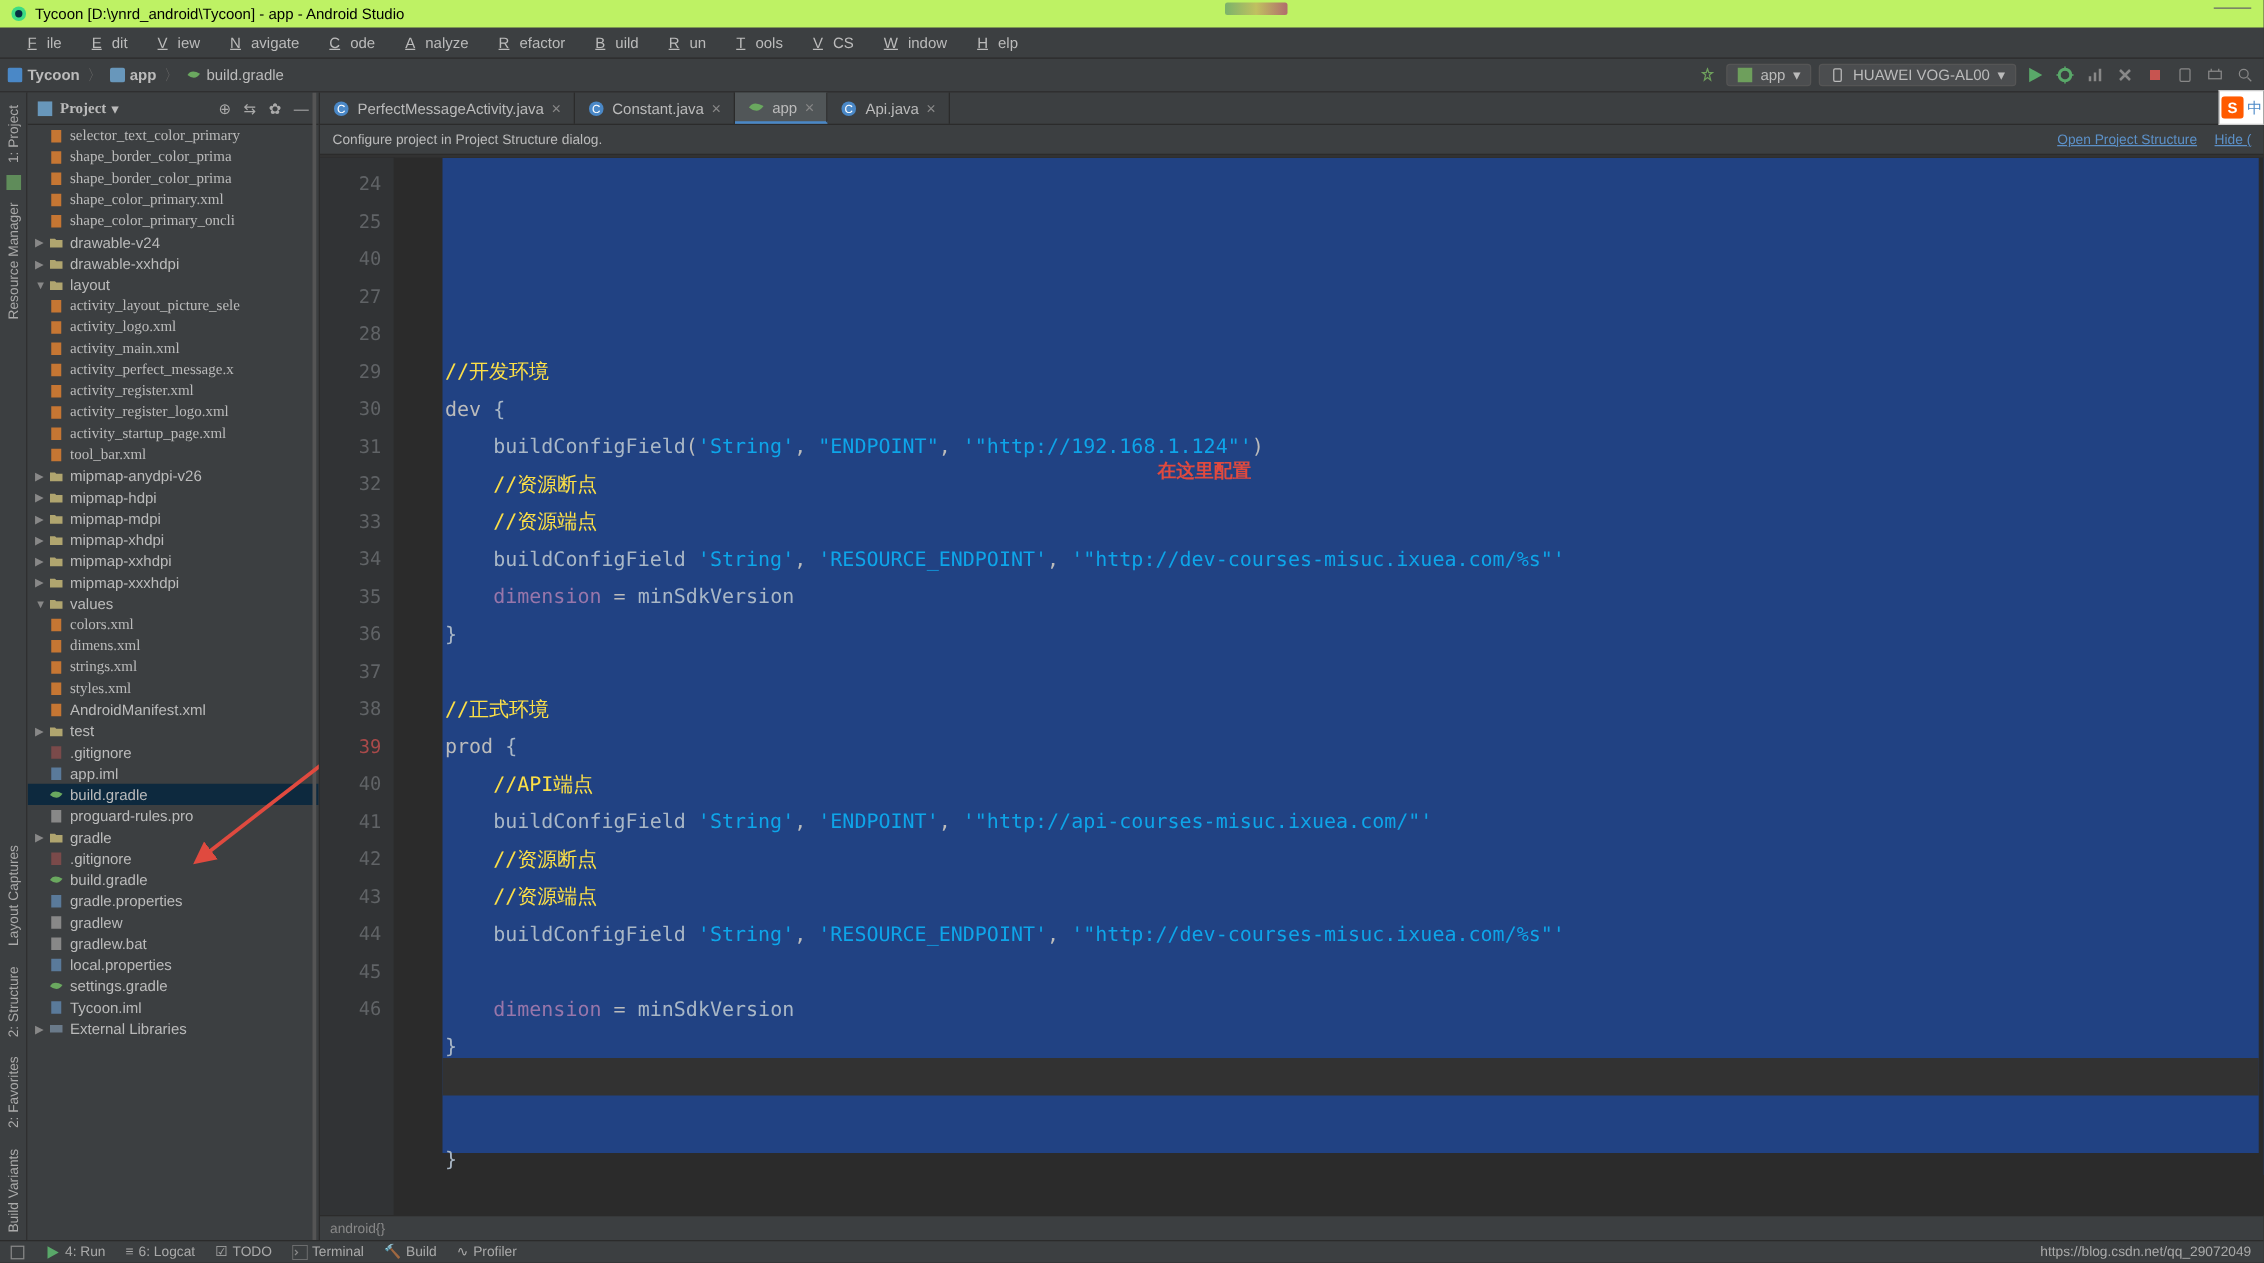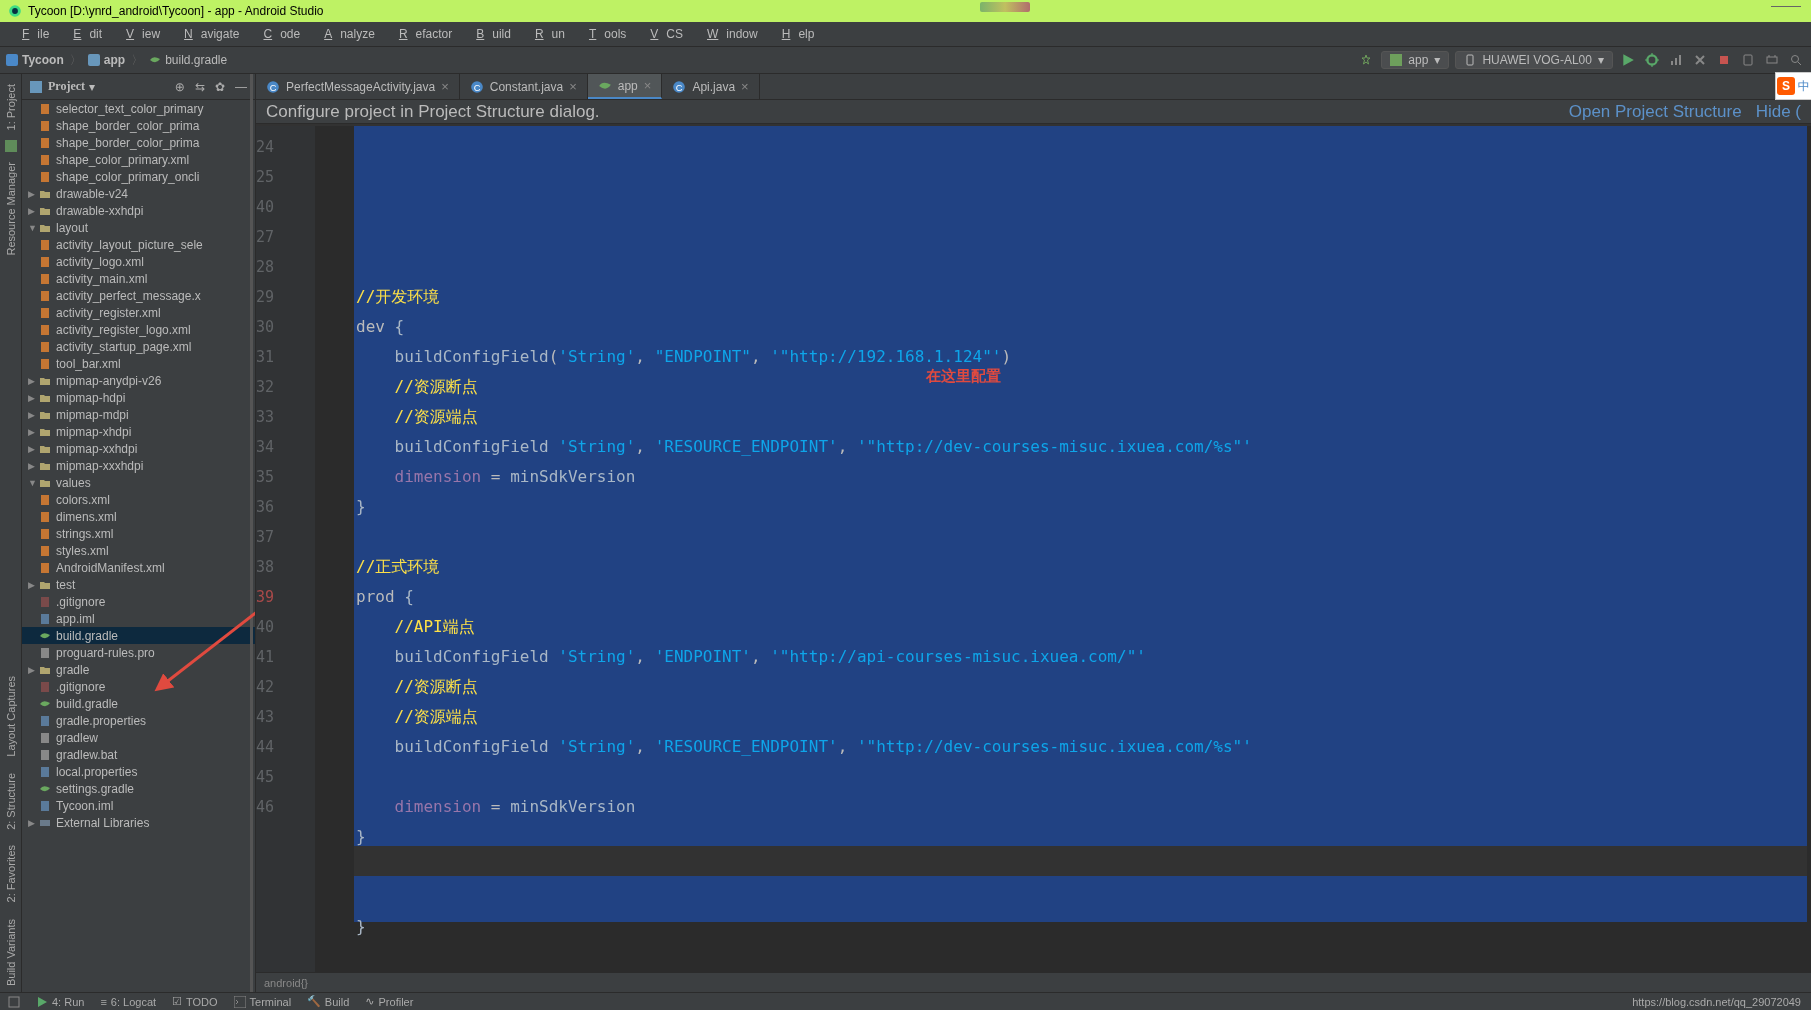--- a/index.html
+++ b/index.html
@@ -112,46 +112,46 @@
     .tree .node.selected{background:#0d293e;}
     .tree .arrow{width:10px; display:inline-block; color:#888; font-size:9px;}
     .tree .icn{width:14px;height:14px; margin-right:4px; display:inline-flex; align-items:center; justify-content:center;}
     .tree .fld{color:#b0a56f;}
     .tree .xml{color:#c57633;}
     .tree .grad{color:#6aa85f;}
     .tree .gen{color:#8a8a8a;}
     .tree .gitc{color:#c75450;}
     .tree .propf{color:#6897bb;}
     .tree .pyf{color:#a9b7c6;}
-    .ind1{padding-left:20px;} .ind2{padding-left:36px;} .ind3{padding-left:52px;} .ind5{padding-left:84px;}
+    .ind1{padding-left:20px;} .ind2{padding-left:36px;} .ind3{padding-left:52px;} .ind5{padding-left:84px;font-family:Liberation Serif, serif;}
     .treecol{ position:absolute; right:2px; top:0; bottom:0; width:3px; background:#555;}
     
     .editor-area { flex:1; display:flex; flex-direction:column; background:#2b2b2b; position:relative; min-width:0;}
     .tab-bar {
       height:26px; background:#3c3f41; border-bottom:1px solid #2b2b2b;
       display:flex; align-items:stretch;
     }
     .etab {
       display:flex; align-items:center; padding:0 10px; gap:6px;
       border-right:1px solid #2b2b2b; color:#bbb; cursor:pointer; font-size:12px;
     }
     .etab.active{ background:#515658; border-bottom:2px solid #4a88c7;}
     .etab .close{ color:#888; font-size:13px;}
     .etab .ficon{width:14px;height:14px;}
     .notif-bar {
       height:24px; background:#3c3f41; border-bottom:1px solid #2b2b2b;
-      display:flex; align-items:center; padding:0 10px; font-size:17px; color:#bbb;
+      display:flex; align-items:center; padding:0 10px; font-size:11px; color:#bbb;
     }
     .notif-bar .links{margin-left:auto; display:flex; gap:14px;}
-    .notif-bar .links a{color:#5c91c9; cursor:pointer;}
+    .notif-bar .links a{color:#5c91c9; cursor:pointer;text-decoration:underline;}
     .splitter-thin {height:2px; background:#323232;}
     .editor-wrap { flex:1; display:flex; overflow:hidden; position:relative;}
     .gutter {
       width:60px; background:#313335; color:#606366;
-      font-family: Consolas, monospace; font-size:15px; text-align:left;
+      font-family: Consolas, monospace; font-size:15px; text-align:right;
       padding:6px 10px 6px 0; line-height:30px;
       border-right:1px solid #2b2b2b;
     }
     .gutter .ln{height:30px;}
     .gutter .ln.bp{color:#a94a4a;}
     .code {
       flex:1; font-family: Consolas, monospace; font-size:16px;
       padding:6px 0 6px 0; line-height:30px; white-space:pre; overflow:auto;
       background:#2b2b2b; position:relative;
     }

